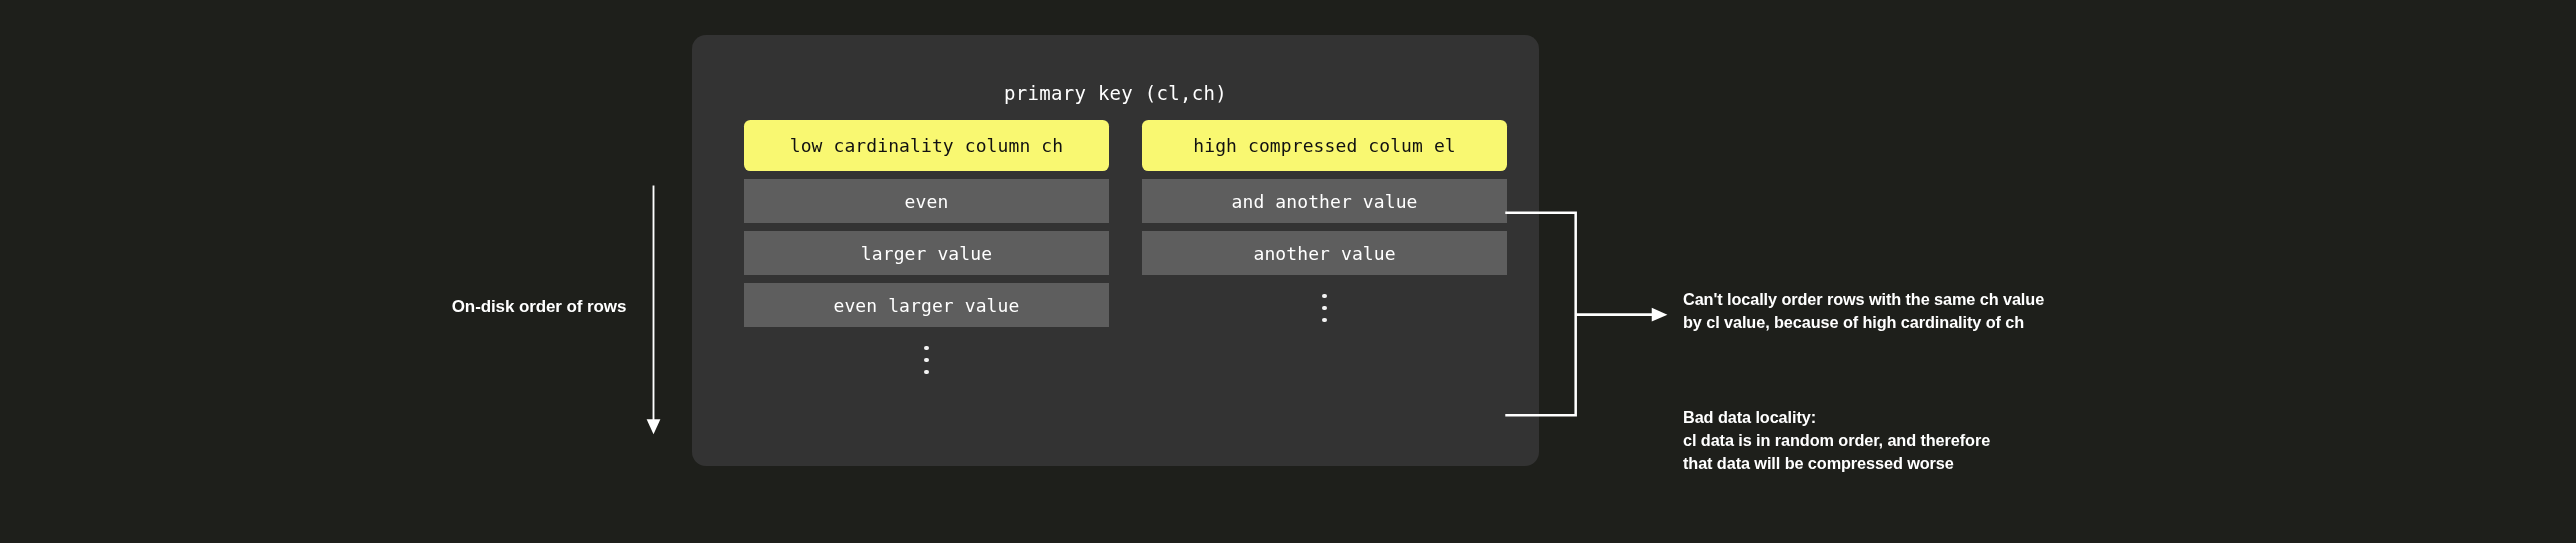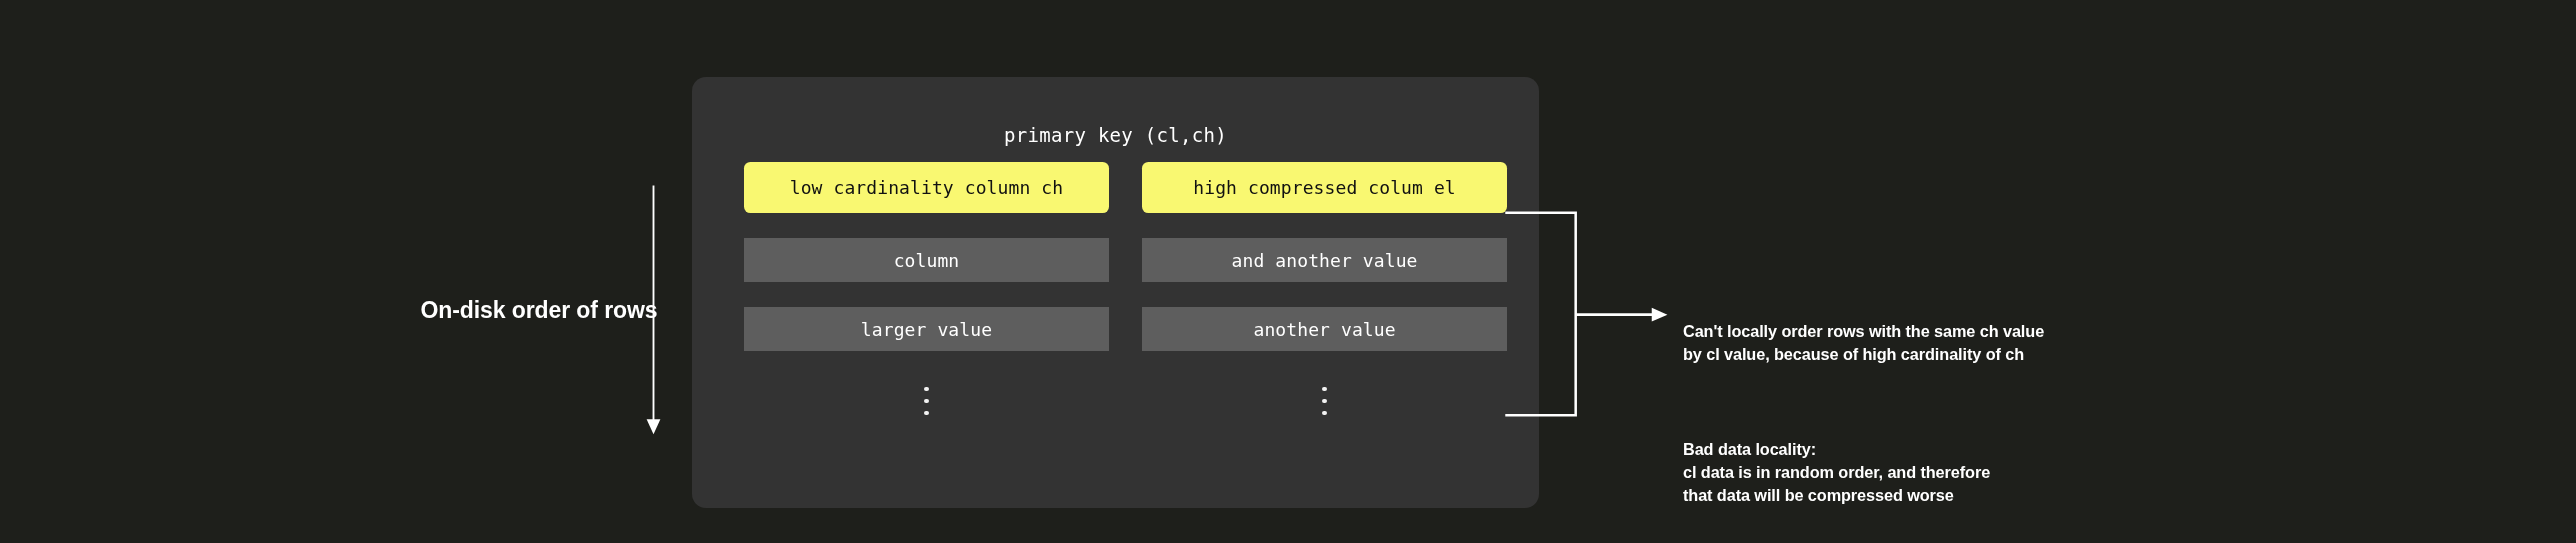--- a/index.html
+++ b/index.html
@@ -23,21 +23,21 @@
   }
 
   
   #ondisk-label {
     position: absolute;
     left: 407px;
     top: 297px;
     width: 264px;
     text-align: center;
     color: #ffffff;
-    font-size: 23px;
+    font-size: 17px;
     font-weight: 700;
     letter-spacing: -0.1px;
     white-space: nowrap;
   }
   #ondisk-arrow {
     position: absolute;
     left: 641px;
     top: 185px;
     width: 25px;
     height: 251px;
@@ -46,21 +46,20 @@
   
   #pk-card {
     position: absolute;
     left: 692px;
     top: 35px;
     width: 847px;
     height: 431px;
     background: #333333;
     border-radius: 14px;
     box-sizing: border-box;
-    margin-top: 42px;
   }
   #pk-title {
     position: absolute;
     left: 0;
     top: 47px;
     width: 100%;
     text-align: center;
     color: #ffffff;
     font-family: "DejaVu Sans Mono", "Liberation Mono", monospace;
     font-size: 19px;
@@ -72,21 +71,21 @@
     top: 85px;
     left: 32px;
     width: 783px;
     display: flex;
     gap: 13.2px;
   }
   .column {
     flex: 1 1 0;
     display: flex;
     flex-direction: column;
-    gap: 25px;
+    gap: 8px;
     min-width: 0;
     padding-left: 20px;
   }
   .chip {
     height: 51px;
     border-radius: 6.3px;
     background: #f9f871;
     color: #111111;
     display: flex;
     align-items: center;
@@ -140,21 +139,20 @@
 
   
   .note {
     position: absolute;
     color: #ffffff;
     font-size: 16.3px;
     font-weight: 700;
     line-height: 1.42;
     letter-spacing: -0.1px;
     white-space: pre;
-    margin-top: 32px;
   }
   #note-order  { left: 1683px; top: 288px; }
   #note-locality { left: 1683px; top: 406px; }
 </style>
 </head>
 <body>
 
 <div id="stage">
 
   <div id="ondisk-label">On-disk order of rows</div>
@@ -167,22 +165,23 @@
   </div>
 
   <div id="pk-card">
 
     <div id="pk-title">primary key (cl,ch)</div>
 
     <div class="col-wrap">
 
       <div class="column">
         <div class="chip">low cardinality column ch</div>
-        <div class="cell">column</div>
+        <div class="cell">even</div>
         <div class="cell">larger value</div>
+        <div class="cell">even larger value</div>
         <div class="ellipsis">
           <span class="dots">
               <i></i>
               <i></i>
               <i></i>
             </span>
         </div>
       </div>
 
       <div class="column">

